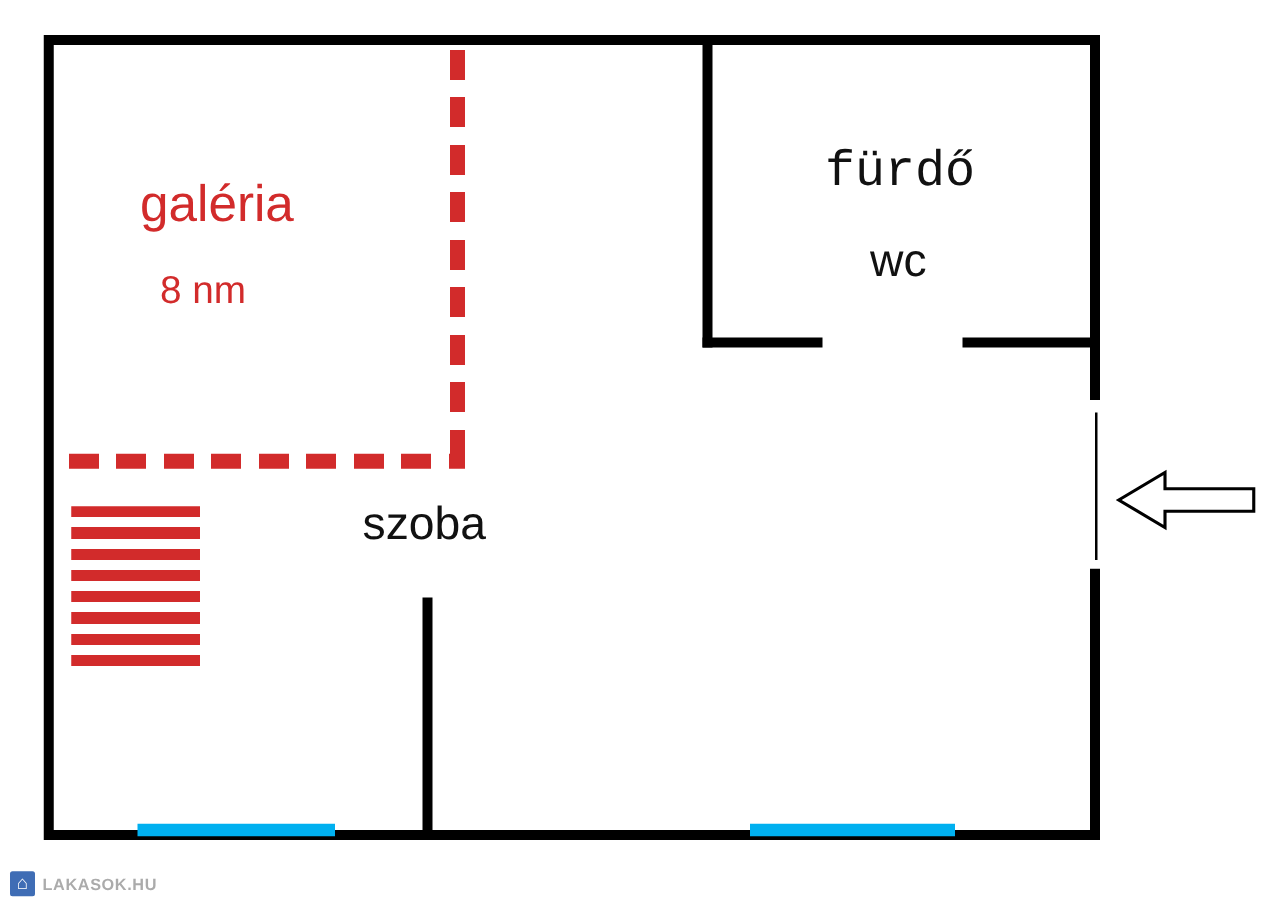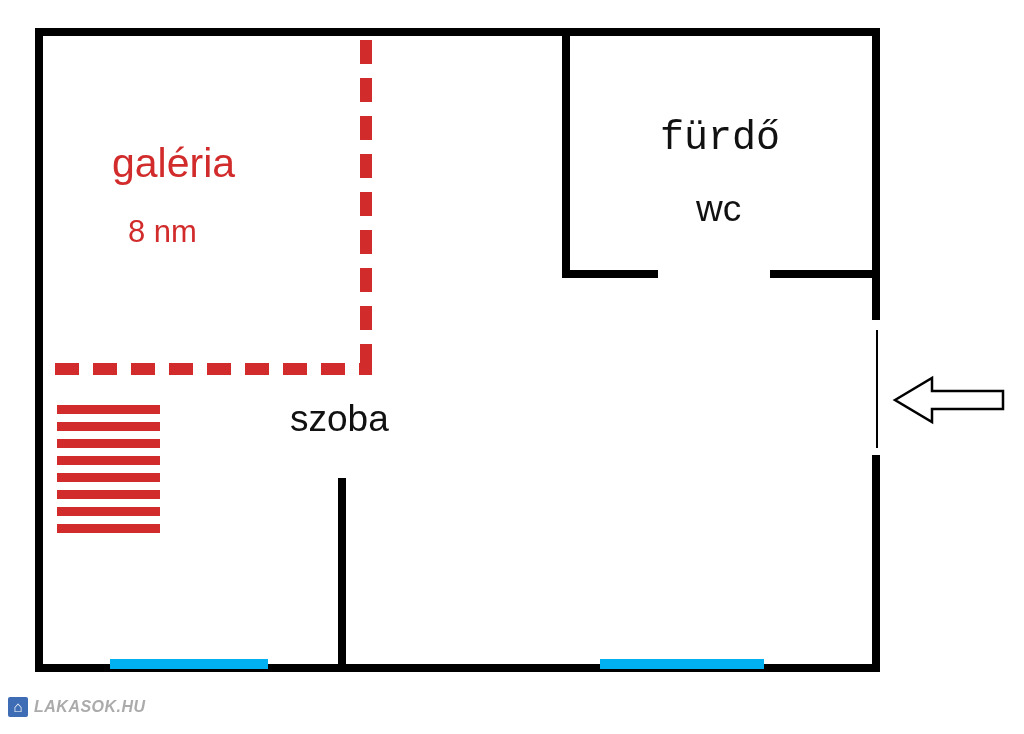--- a/index.html
+++ b/index.html
@@ -79,21 +79,21 @@
     display:flex;align-items:center;gap:6px;
   }
   .wm-icon{
     width:20px;height:20px;border-radius:2px;
     background:var(--watermark-icon);
     color:#ffffff;font-size:15px;line-height:20px;
     text-align:center;font-weight:bold;
   }
   .wm-text{
     color:var(--watermark-text);
-    font-size:16px;font-weight:bold;letter-spacing:0.5px;font-style:italic;
+    font-size:13px;font-weight:bold;letter-spacing:0.5px;
   }
 </style>
 </head>
 <body>
 
 <div class="canvas">
 
   <div class="abs outer-wall"></div>
 
   <div class="abs wall bath-wall-v"></div>

